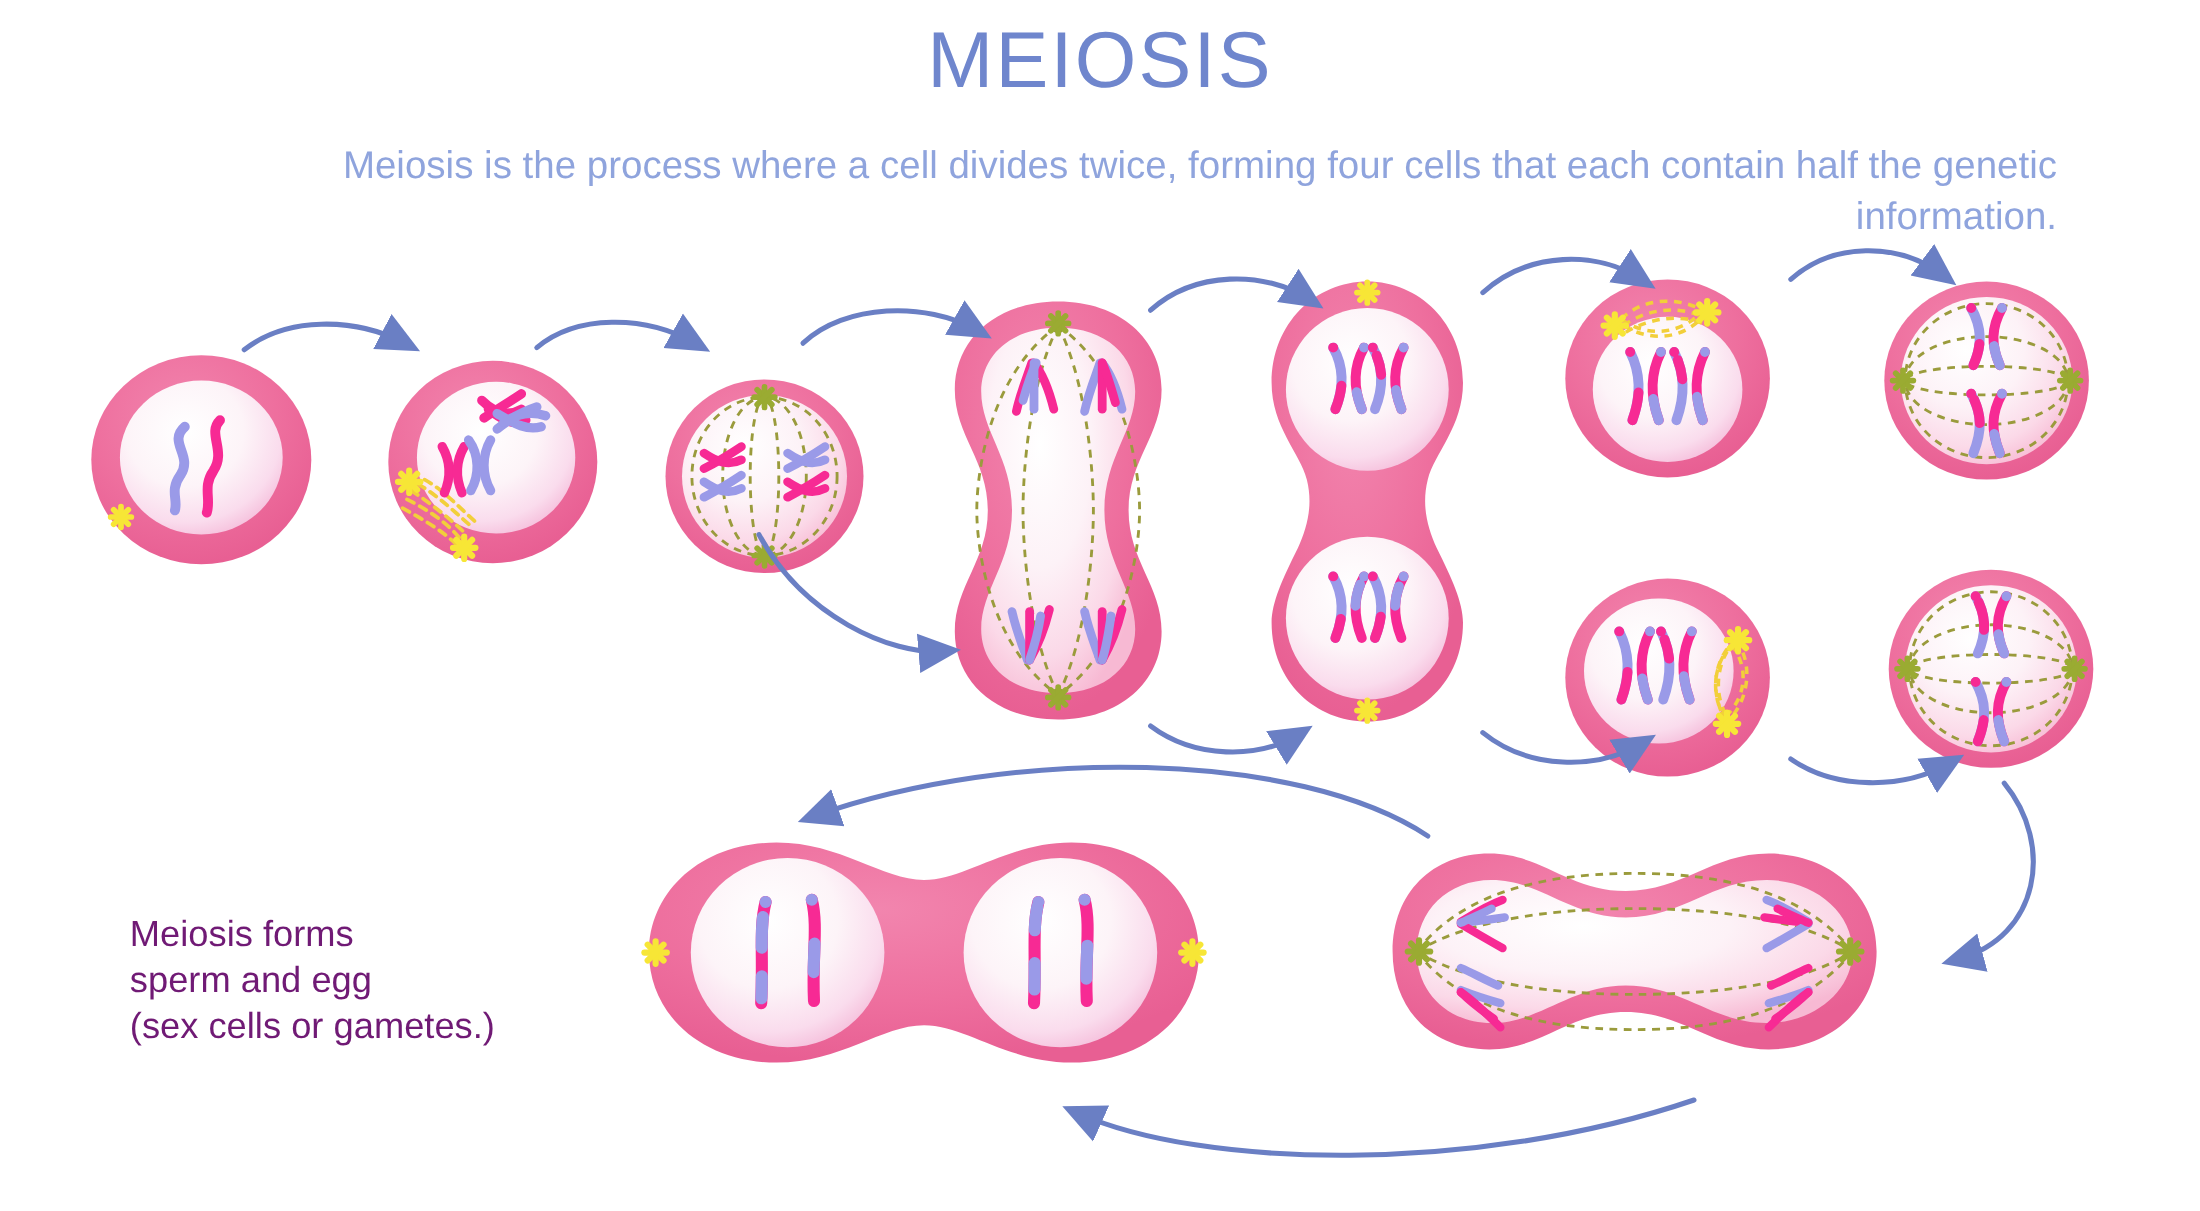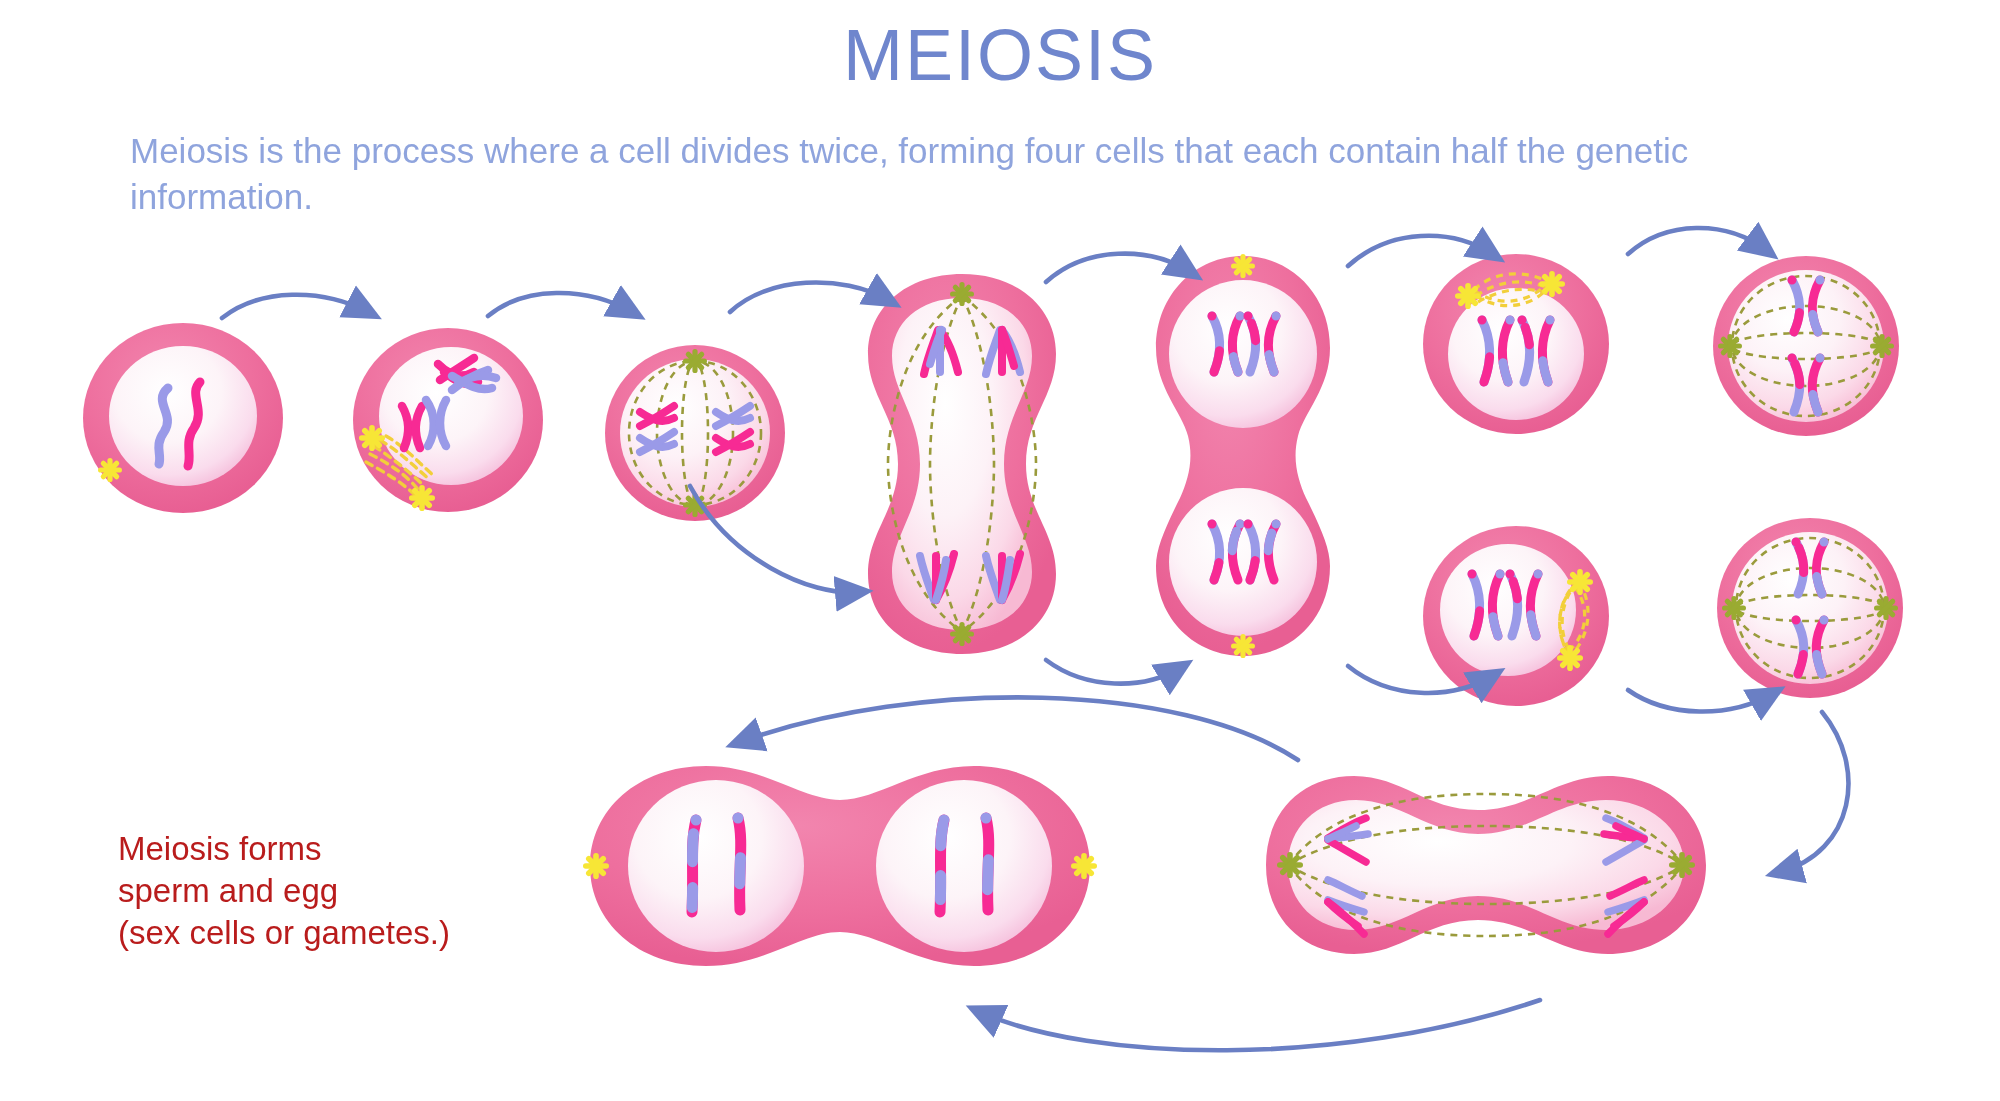--- a/index.html
+++ b/index.html
@@ -4,27 +4,27 @@
 <style>
   html,body{margin:0;padding:0;background:#ffffff;}
   body{width:2000px;height:1101px;overflow:hidden;font-family:"Liberation Sans",sans-serif;}
   #stage{position:relative;width:2000px;height:802px;background:#fff;}
   .title{
     position:absolute;left:0;top:14px;width:2000px;text-align:center;
     font-size:72px;font-weight:400;letter-spacing:2px;color:#6f86cd;
     font-family:"Liberation Sans",sans-serif;
   }
   .subtitle{
-    position:absolute;left:130px;top:128px;width:1740px;text-align:left;
+    position:absolute;left:130px;top:128px;width:1740px;text-align:right;
     font-size:35px;line-height:46px;color:#8fa4dd;font-weight:400;
     font-family:"Liberation Sans",sans-serif;
   }
   .caption{
     position:absolute;left:118px;top:828px;width:520px;
-    font-size:33px;line-height:42px;color:#b91c1c;font-weight:400;white-space:pre-line;
+    font-size:33px;line-height:42px;color:#701a75;font-weight:400;white-space:pre-line;
     font-family:"Liberation Sans",sans-serif;
   }
   .cellwrap{position:absolute;}
   svg{display:block;overflow:visible;}
   .arrowlayer{position:absolute;left:0;top:0;width:2000px;height:1101px;pointer-events:none;}
 </style>
 </head>
 <body>
 
 <div id="stage">

